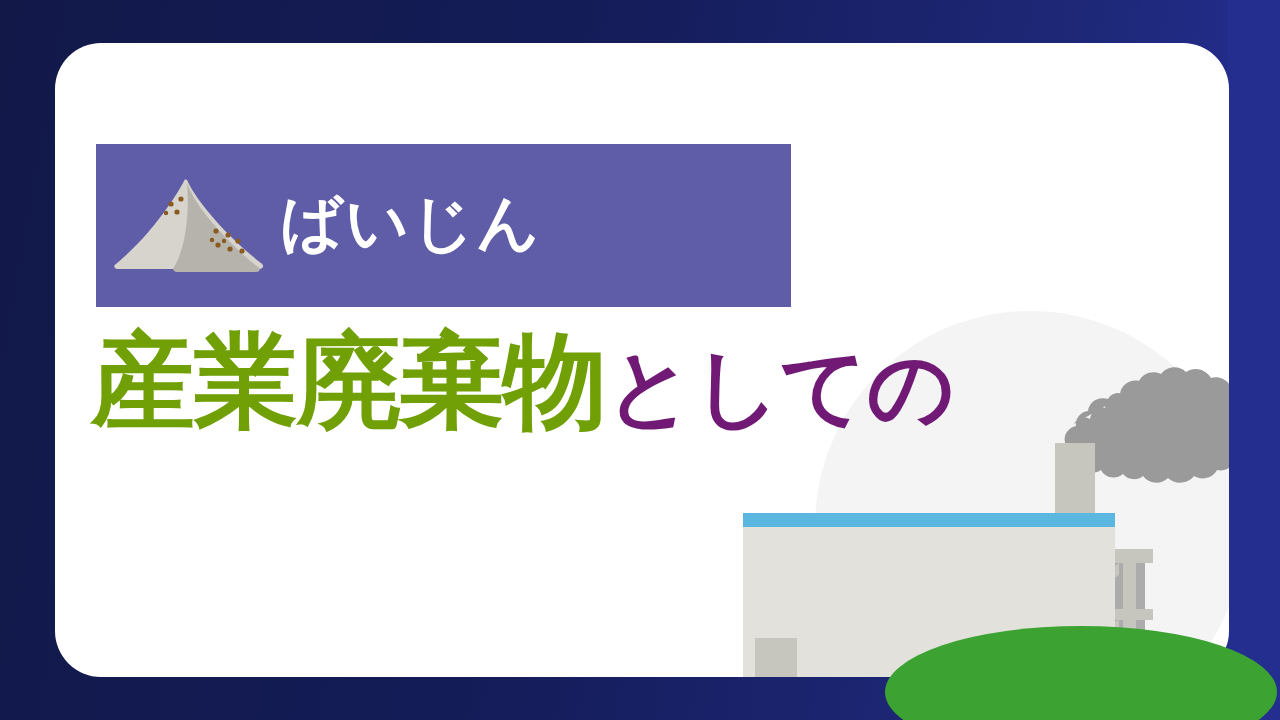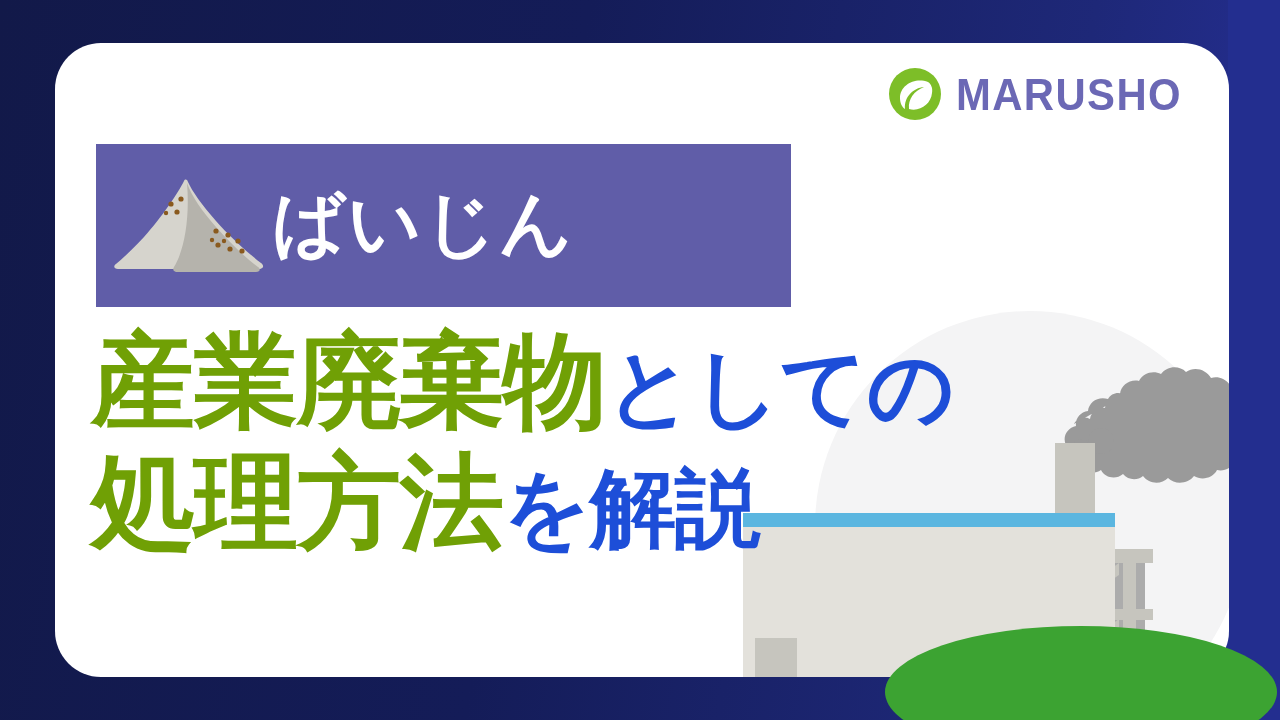--- a/index.html
+++ b/index.html
@@ -55,38 +55,38 @@
 
   
   .badge {
     position:absolute; left:41px; top:101px;
     width:695px; height:163px;
     background:#605DA8;
     display:flex; align-items:center;
   }
   .dust-icon { width:168px; height:110px; margin-left:8px; flex:0 0 168px; }
   .badge-text {
-    color:#ffffff; font-size:72px; font-weight:bold;
+    color:#ffffff; font-size:62px; font-weight:bold;
     line-height:1; letter-spacing:2px;
     font-family:"DejaVu Sans","Liberation Sans",sans-serif;
-    margin-left:0; margin-top:-6px;
+    margin-left:8px; margin-top:-6px;
   }
 
   
   .headline {
     position:absolute; left:36px; top:278px;
     width:1060px;
   }
   .hl-line {
     font-size:104px; font-weight:bold; line-height:1.16;
     letter-spacing:-1px; white-space:nowrap;
     font-family:"DejaVu Sans","Liberation Sans",sans-serif;
   }
   .hl-green { color:#70A005;margin-top:46px; }
-  .hl-navy  { color:#1d4ed8; }
+  .hl-navy  { color:#701a75; }
   .hl-sm { font-size:86px; }
 
   
   .scene { position:absolute; left:0; top:0; width:1174px; height:634px; pointer-events:none; }
 
   
   .ground {
     position:absolute; left:885px; top:626px;
     width:392px; height:132px; border-radius:50%;
     background:#3CA332;
@@ -138,28 +138,20 @@
       </g>
 
       <g>
         <rect x="688" y="485" width="372" height="165" fill="#E3E1DB"></rect>
         <rect x="688" y="476" width="372" height="168" fill="#E3E1DB"></rect>
         <rect x="688" y="470" width="372" height="14" fill="#5BB6E0"></rect>
         <rect x="700" y="595" width="42" height="55" fill="#C6C5BE"></rect>
       </g>
     </svg>
 
-    <div class="brand">
-      <svg class="brand-mark" viewBox="0 0 54 54" aria-hidden="true">
-        <circle cx="27" cy="27" r="26" fill="#7DBE28"></circle>
-        <path d="M40 15 C27 10 12 18 12 31 c0 5 2 9 5 11 c-1 -12 8 -21 19 -22
-                 c-10 4 -16 12 -15 22 c11 3 22 -5 23 -16 c1 -5 -1 -9 -4 -11 z" fill="#ffffff"></path>
-      </svg>
-      <span class="brand-word">MARUSHO</span>
-    </div>
 
     <div class="badge">
       <svg class="dust-icon" viewBox="0 0 168 110" aria-hidden="true">
         <path d="M80 10 C74 22 58 46 40 66 C28 79 18 88 12 93 c-3 2 -2 5 2 5
                  l140 0 c5 0 7 -3 3 -6 C144 82 126 66 112 50 C98 34 88 20 84 11
                  c-1 -3 -3 -3 -4 -1 z" fill="#D6D4CD"></path>
         <path d="M83 12 C88 26 98 40 112 56 c14 16 30 31 42 40 c3 2 2 5 -2 5
                  l-78 0 c-4 0 -6 -2 -4 -5 C80 80 86 48 83 12 z" fill="#B5B3AC"></path>
         <g fill="#8A5A1E">
           <circle cx="67" cy="33" r="2.6"></circle>
@@ -176,22 +168,19 @@
             <circle cx="120" cy="70" r="2.2"></circle>
         </g>
       </svg>
       <span class="badge-text">ばいじん</span>
     </div>
 
     <div class="headline">
       <div class="hl-line">
         <span class="hl-green">産業廃棄物</span><span class="hl-navy hl-sm">としての</span>
       </div>
-      <div class="hl-line">
-        <span class="hl-green">処理方法</span><span class="hl-navy hl-sm">を解説</span>
-      </div>
     </div>
 
   </div>
 
   <div class="ground"></div>
 
 </div>
 
 </body></html>

